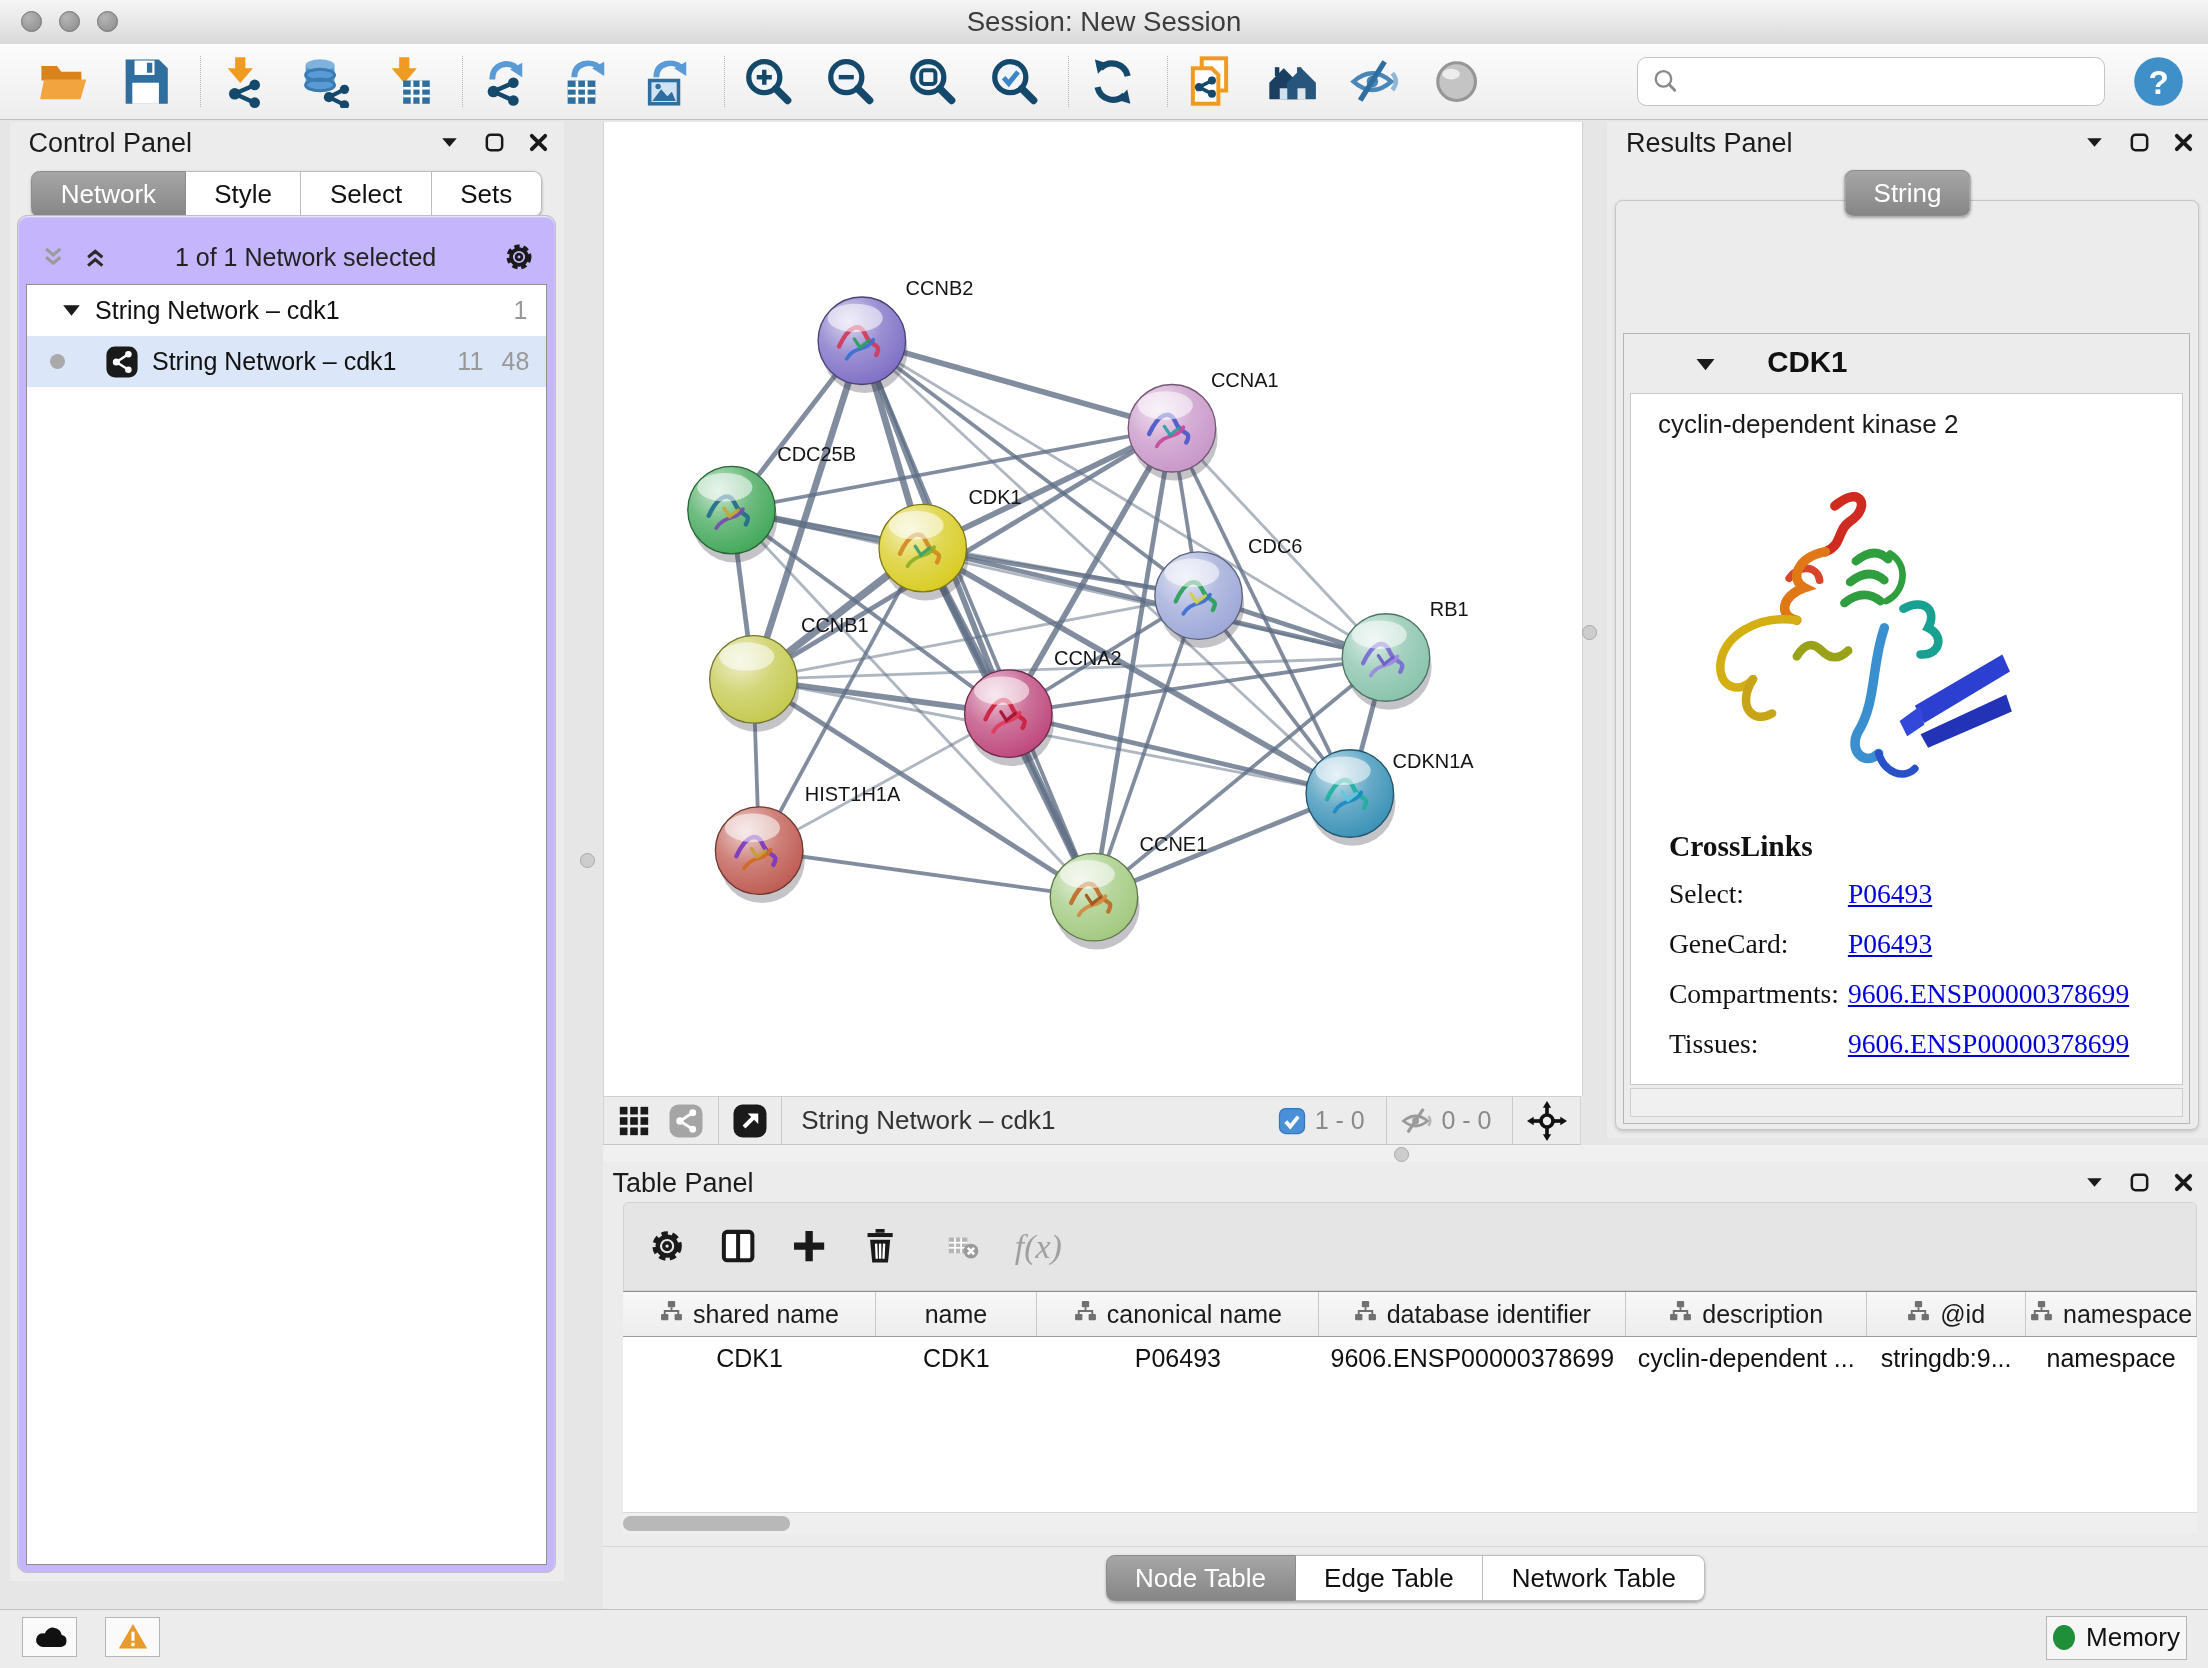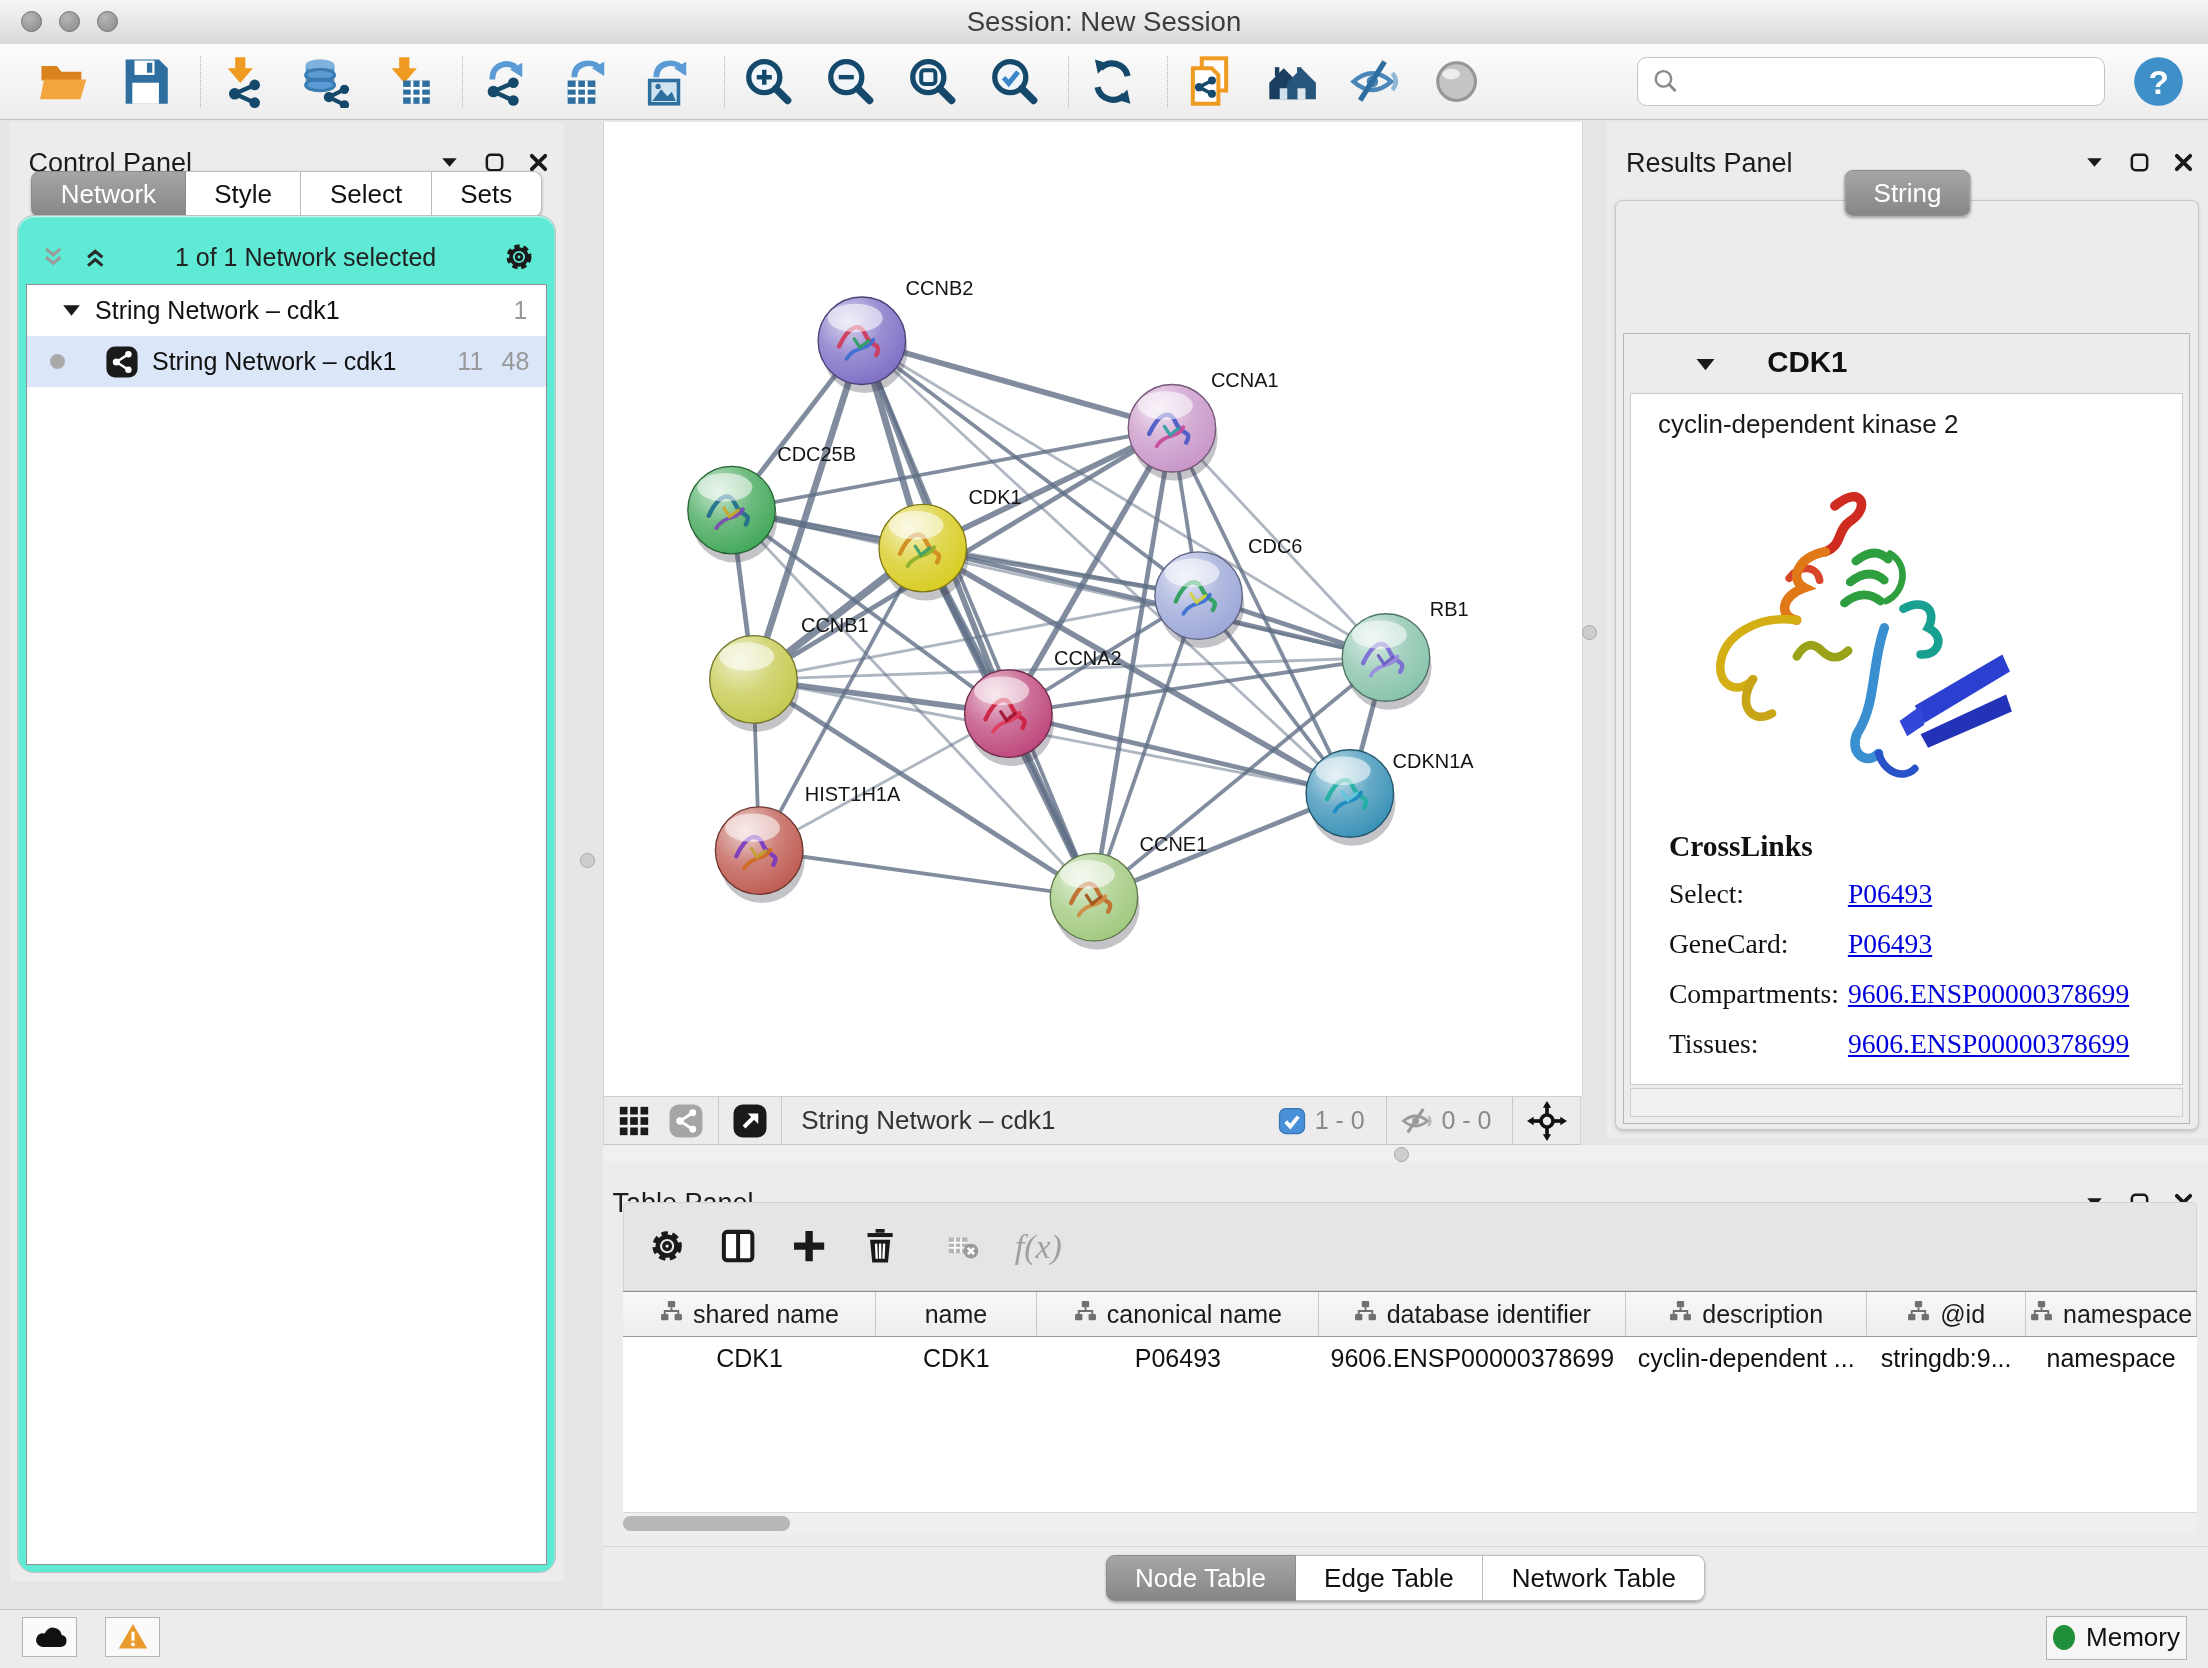--- a/index.html
+++ b/index.html
@@ -18,36 +18,36 @@
     display:flex;align-items:center;padding:0 23px 0 34px;box-sizing:border-box;}
   .tbtn{width:59px;height:59px;border:0;background:transparent;padding:2.9px;margin-right:23px;cursor:pointer;}
   .tbtn svg{width:100%;height:100%;}
   .tsep{height:51px;border-left:1.9px dotted #b5b5b5;margin:0 13.3px 0 1.9px;}
   .searchbox{margin-left:auto;width:468px;height:49px;background:#fff;border:1.9px solid #c3c3c3;border-radius:9.5px;
     display:flex;align-items:center;padding:0 13.3px;box-sizing:border-box;}
   .searchbox input{flex:1;border:0;outline:none;font-size:25px;font-family:"Liberation Sans",sans-serif;background:transparent;}
   .helpbtn{width:53px;height:53px;border:0;background:transparent;margin-left:27px;padding:0;cursor:pointer;}
   
   .panel{position:absolute;background:#ececec;}
-  .panel-header{position:relative;height:40px;margin-top:20px;}
+  .panel-header{position:relative;height:40px;}
   .panel-title{position:absolute;left:19px;top:5.7px;font-size:27px;color:#1c1c1c;}
   .ph-icons{position:absolute;right:13.3px;top:7.6px;display:flex;gap:21px;align-items:center;}
   .ph-icons svg{display:block;}
   
   .seg{display:inline-flex;border-radius:9.5px;box-shadow:0 1.9px 2.9px rgba(0,0,0,.28);}
   .seg .tab{height:44px;line-height:44px;padding:0 28.5px;background:#fff;border:1px solid #bdbdbd;border-left-width:0;
     font-size:26px;color:#111;text-align:center;cursor:pointer;white-space:nowrap;}
   .seg .tab:first-child{border-left-width:1px;border-radius:8.6px 0 0 8.6px;}
   .seg .tab:last-child{border-radius:0 8.6px 8.6px 0;}
   .seg .tab.selected{background:linear-gradient(#a6a6a6,#868686);color:#fff;border-color:#8c8c8c;}
   
   #control-panel{left:9.5px;top:122px;width:554px;height:1459px;}
   .cp-tabs{position:absolute;top:49px;left:0;width:100%;text-align:center;}
-  .cp-content{position:absolute;left:7.6px;right:7.6px;top:93px;bottom:7.6px;background:#5eead4;
-    border:1px solid #c0c0c0;border-radius:17px;box-shadow:inset 0 1px 1.9px rgba(255,255,255,.8);}
+  .cp-content{position:absolute;left:7.6px;right:7.6px;top:93px;bottom:7.6px;background:#c4b5fd;
+    border:1px solid #c0c0c0;border-radius:10px;box-shadow:inset 0 1px 1.9px rgba(255,255,255,.8);}
   .cp-statusrow{position:absolute;left:9.5px;right:9.5px;top:17px;height:48px;display:flex;align-items:center;}
   .cp-statustext{flex:1;text-align:center;font-size:25px;color:#222;}
   .netlist{position:absolute;left:7.6px;right:7.6px;top:68px;bottom:7.6px;background:#fff;border:1.9px solid #8f8f8f;}
   .netrow{position:relative;height:51px;display:flex;align-items:center;font-size:25px;color:#111;}
   .netrow.child{background:#dbe7f8;}
   .netrow .count{position:absolute;color:#999;font-size:25px;}
   
   #canvas{left:603px;top:122px;width:978px;height:974px;background:#fff;border-left:1px solid #d2d2d2;border-right:1px solid #d2d2d2;}
   #canvas svg{position:absolute;left:0;top:0;}
   .canvas-toolbar{position:absolute;left:603px;top:1096px;width:978px;height:49px;background:#ececec;

